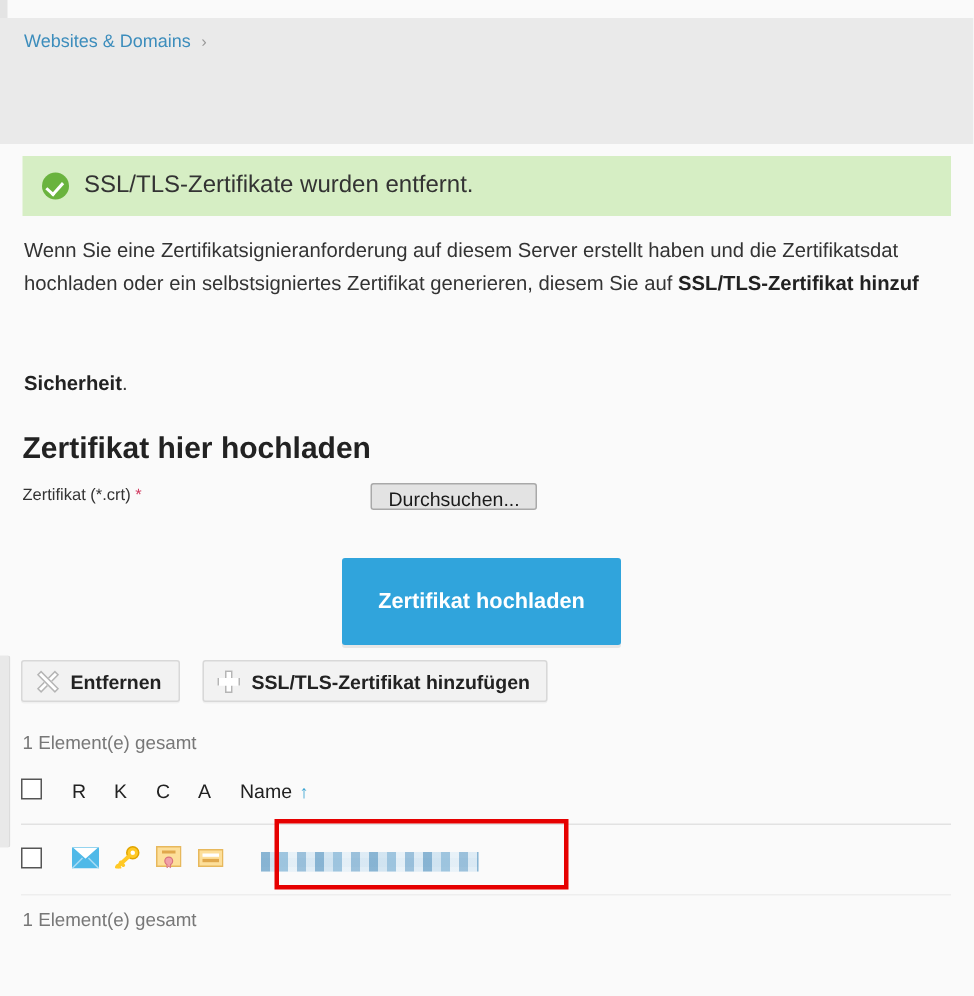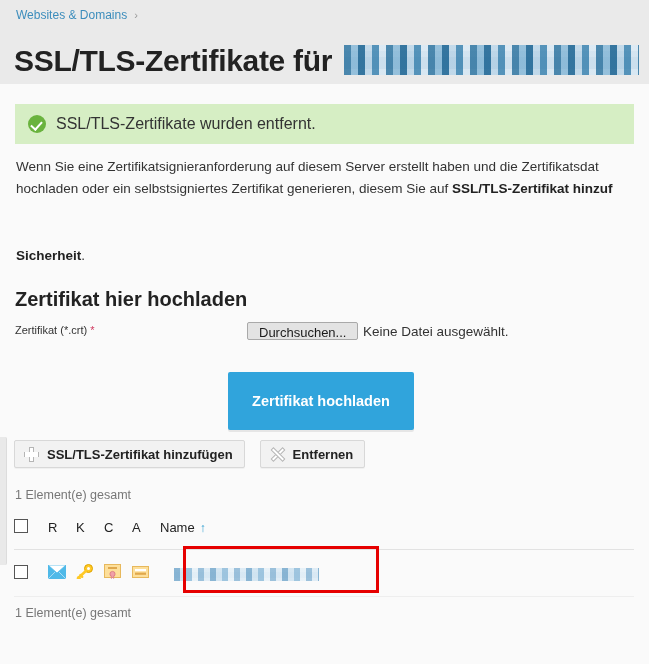--- a/index.html
+++ b/index.html
@@ -30,21 +30,21 @@
     width: 6px; height: 128px;
     background: #e9e9e9;
     border-right: 1px solid #dcdcdc;
     border-top-right-radius: 2px;
     border-bottom-right-radius: 2px;
   }
 
   
   .page-header {
     position: absolute;
-    left: 0; top: 0;
+    left: 0; top: 12px;
     width: 649px;
     height: 84px;
     background: #eaeaea;
     box-sizing: border-box;
   }
   .breadcrumb {
     position: absolute;
     left: 16px; top: 8px;
     font-size: 12px;
     color: #5b9bd5;
@@ -377,21 +377,20 @@
 </head>
 <body>
 
 <div class="left-edge-top"></div>
 <div class="left-edge-panel"></div>
 
 <div class="page-header">
   <div class="breadcrumb">
     <a href="#">Websites &amp; Domains</a><span class="crumb-sep">›</span>
   </div>
-  <h1 class="page-title"><span>SSL/TLS-Zertifikate für </span><span class="redacted redacted-title">thomasdegenhard</span></h1>
 </div>
 
 <div class="status-message">
   <span class="status-icon"></span>
   <span class="status-text">SSL/TLS-Zertifikate wurden entfernt.</span>
 </div>
 
 <div class="intro-block">
   <p class="para p1">
     <span>Wenn Sie eine Zertifikatsignieranforderung auf diesem Server erstellt haben und die Zertifikatsdat</span><br>
@@ -401,33 +400,32 @@
     <br>
     <b>Sicherheit</b><span>.</span>
   </p>
 </div>
 
 <h2 class="section-heading">Zertifikat hier hochladen</h2>
 
 <div class="form-row">
   <span class="form-label"><span>Zertifikat (*.crt)</span><span class="req-star">*</span></span>
   <button class="browse-button">Durchsuchen...</button>
-  <span class="file-status">Keine Datei ausgewählt.</span>
 </div>
 
 <button class="submit-button">Zertifikat hochladen</button>
 
 <div class="toolbar">
+  <div class="tool-button">
+    <span class="ticon icon-x"></span>
+    <span>Entfernen</span>
+  </div>
   <div class="tool-button">
     <span class="ticon icon-plus"></span>
     <span>SSL/TLS-Zertifikat hinzufügen</span>
-  </div>
-  <div class="tool-button">
-    <span class="ticon icon-x"></span>
-    <span>Entfernen</span>
   </div>
 </div>
 
 <div class="count-top">1 Element(e) gesamt</div>
 <div class="count-bottom">1 Element(e) gesamt</div>
 
 <table class="cert-table">
   <thead>
     <tr>
       <th class="col-chk">

